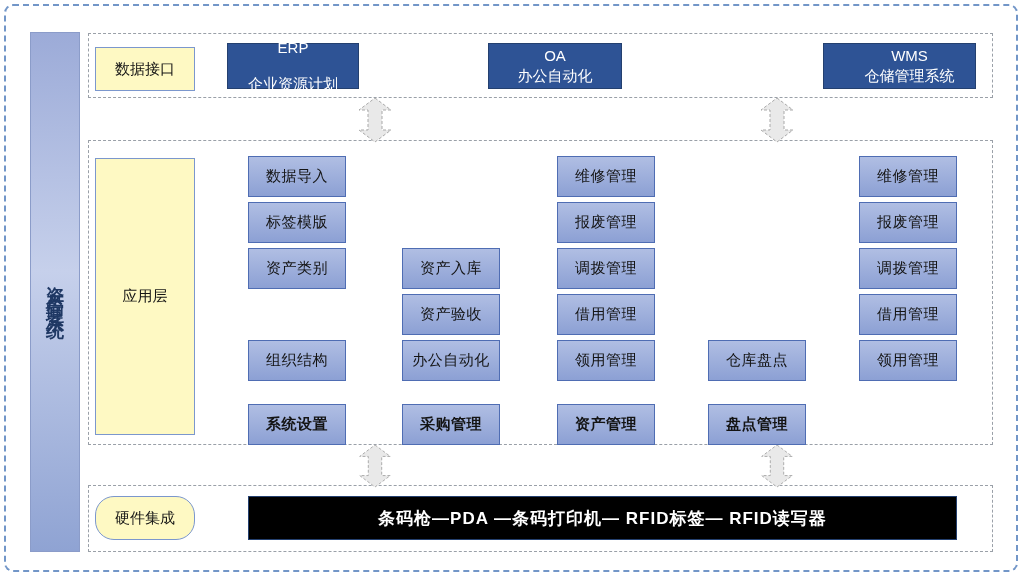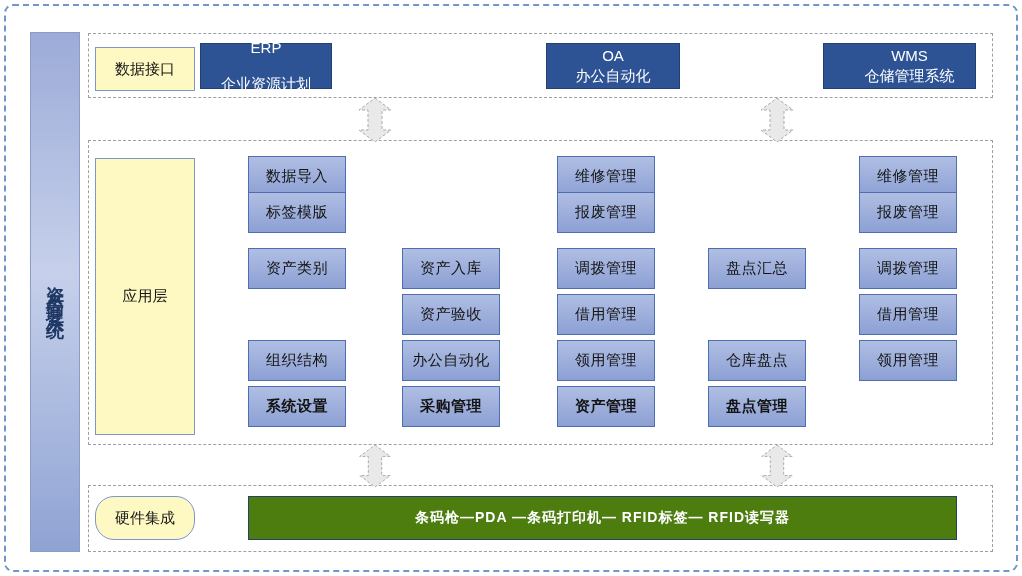--- a/index.html
+++ b/index.html
@@ -24,37 +24,37 @@
   .gray-box{position:absolute;background:#fef9c3;border:1.5px solid #7b97cd;
     display:flex;align-items:center;justify-content:center;font-size:15px;color:#141414;}
   .lbl-interface{left:95px;top:47px;width:98px;height:42px;}
   .lbl-applayer{left:95px;top:150px;width:98px;height:275px;margin-top:8px;}
   .lbl-hardware{left:95px;top:496px;width:98px;height:42px;border-radius:19px;}
 
   
   .dark-box{position:absolute;top:43px;height:44px;background:#2e5395;border:1px solid #24406f;
     color:#ffffff;display:flex;flex-direction:column;align-items:center;justify-content:center;
     font-size:15px;line-height:20px;}
-  .sys-erp{left:200px;width:130px;gap:16px;}
-  .sys-oa{left:546px;width:132px;}
+  .sys-erp{left:227px;width:130px;gap:16px;}
+  .sys-oa{left:488px;width:132px;}
   .sys-wms{left:823px;width:131px;padding-left:20px;}
 
   
-  .devices-bar{position:absolute;left:248px;top:496px;width:707px;height:42px;background:#4d7c0f;
+  .devices-bar{position:absolute;left:248px;top:496px;width:707px;height:42px;background:#000000;
     border:1px solid #24406f;color:#ffffff;display:flex;align-items:center;justify-content:center;
-    font-size:14px;font-weight:bold;letter-spacing:1px;}
+    font-size:17px;font-weight:bold;letter-spacing:1px;}
 
   
   .module{position:absolute;width:96px;height:39px;
     background:linear-gradient(180deg,#b0bee3 0%,#8ca0d4 100%);
     border:1.2px solid #4f6db3;display:flex;align-items:center;justify-content:center;
     font-size:15px;color:#141414;letter-spacing:0.5px;text-align:right;}
-  .module.summary{font-weight:bold;}
+  .module.summary{font-weight:bold;margin-top:18px;}
   .cA{left:248px}.cB{left:402px}.cC{left:557px}.cD{left:708px}.cE{left:859px}
-  .r1{top:156px}.r2{top:192px}.r3{top:248px}.r4{top:294px}.r5{top:340px}.r6{top:386px}
+  .r1{top:156px}.r2{top:202px}.r3{top:248px}.r4{top:294px}.r5{top:340px}.r6{top:386px}
 
   
   .arrow{position:absolute;width:38px;height:46px;}
   .arrow svg{width:100%;height:100%;display:block;}
   .arr-tl{left:356px;top:97px;}
   .arr-tr{left:758px;top:97px;}
   .arr-bl{left:356px;top:444px;height:44px;}
   .arr-br{left:758px;top:444px;height:44px;}
 </style>
 </head>
@@ -120,21 +120,20 @@
   <div class="module cB r5">办公自动化</div>
   <div class="module summary cB r6">采购管理</div>
 
   <div class="module cC r1">维修管理</div>
   <div class="module cC r2">报废管理</div>
   <div class="module cC r3">调拨管理</div>
   <div class="module cC r4">借用管理</div>
   <div class="module cC r5">领用管理</div>
   <div class="module summary cC r6">资产管理</div>
 
-  <div class="module cD r3">盘点汇总</div>
   <div class="module cD r5">仓库盘点</div>
   <div class="module summary cD r6">盘点管理</div>
 
   <div class="module cE r1">维修管理</div>
   <div class="module cE r2">报废管理</div>
   <div class="module cE r3">调拨管理</div>
   <div class="module cE r4">借用管理</div>
   <div class="module cE r5">领用管理</div>
 
   <div class="devices-bar">条码枪—PDA —条码打印机— RFID标签— RFID读写器</div>

